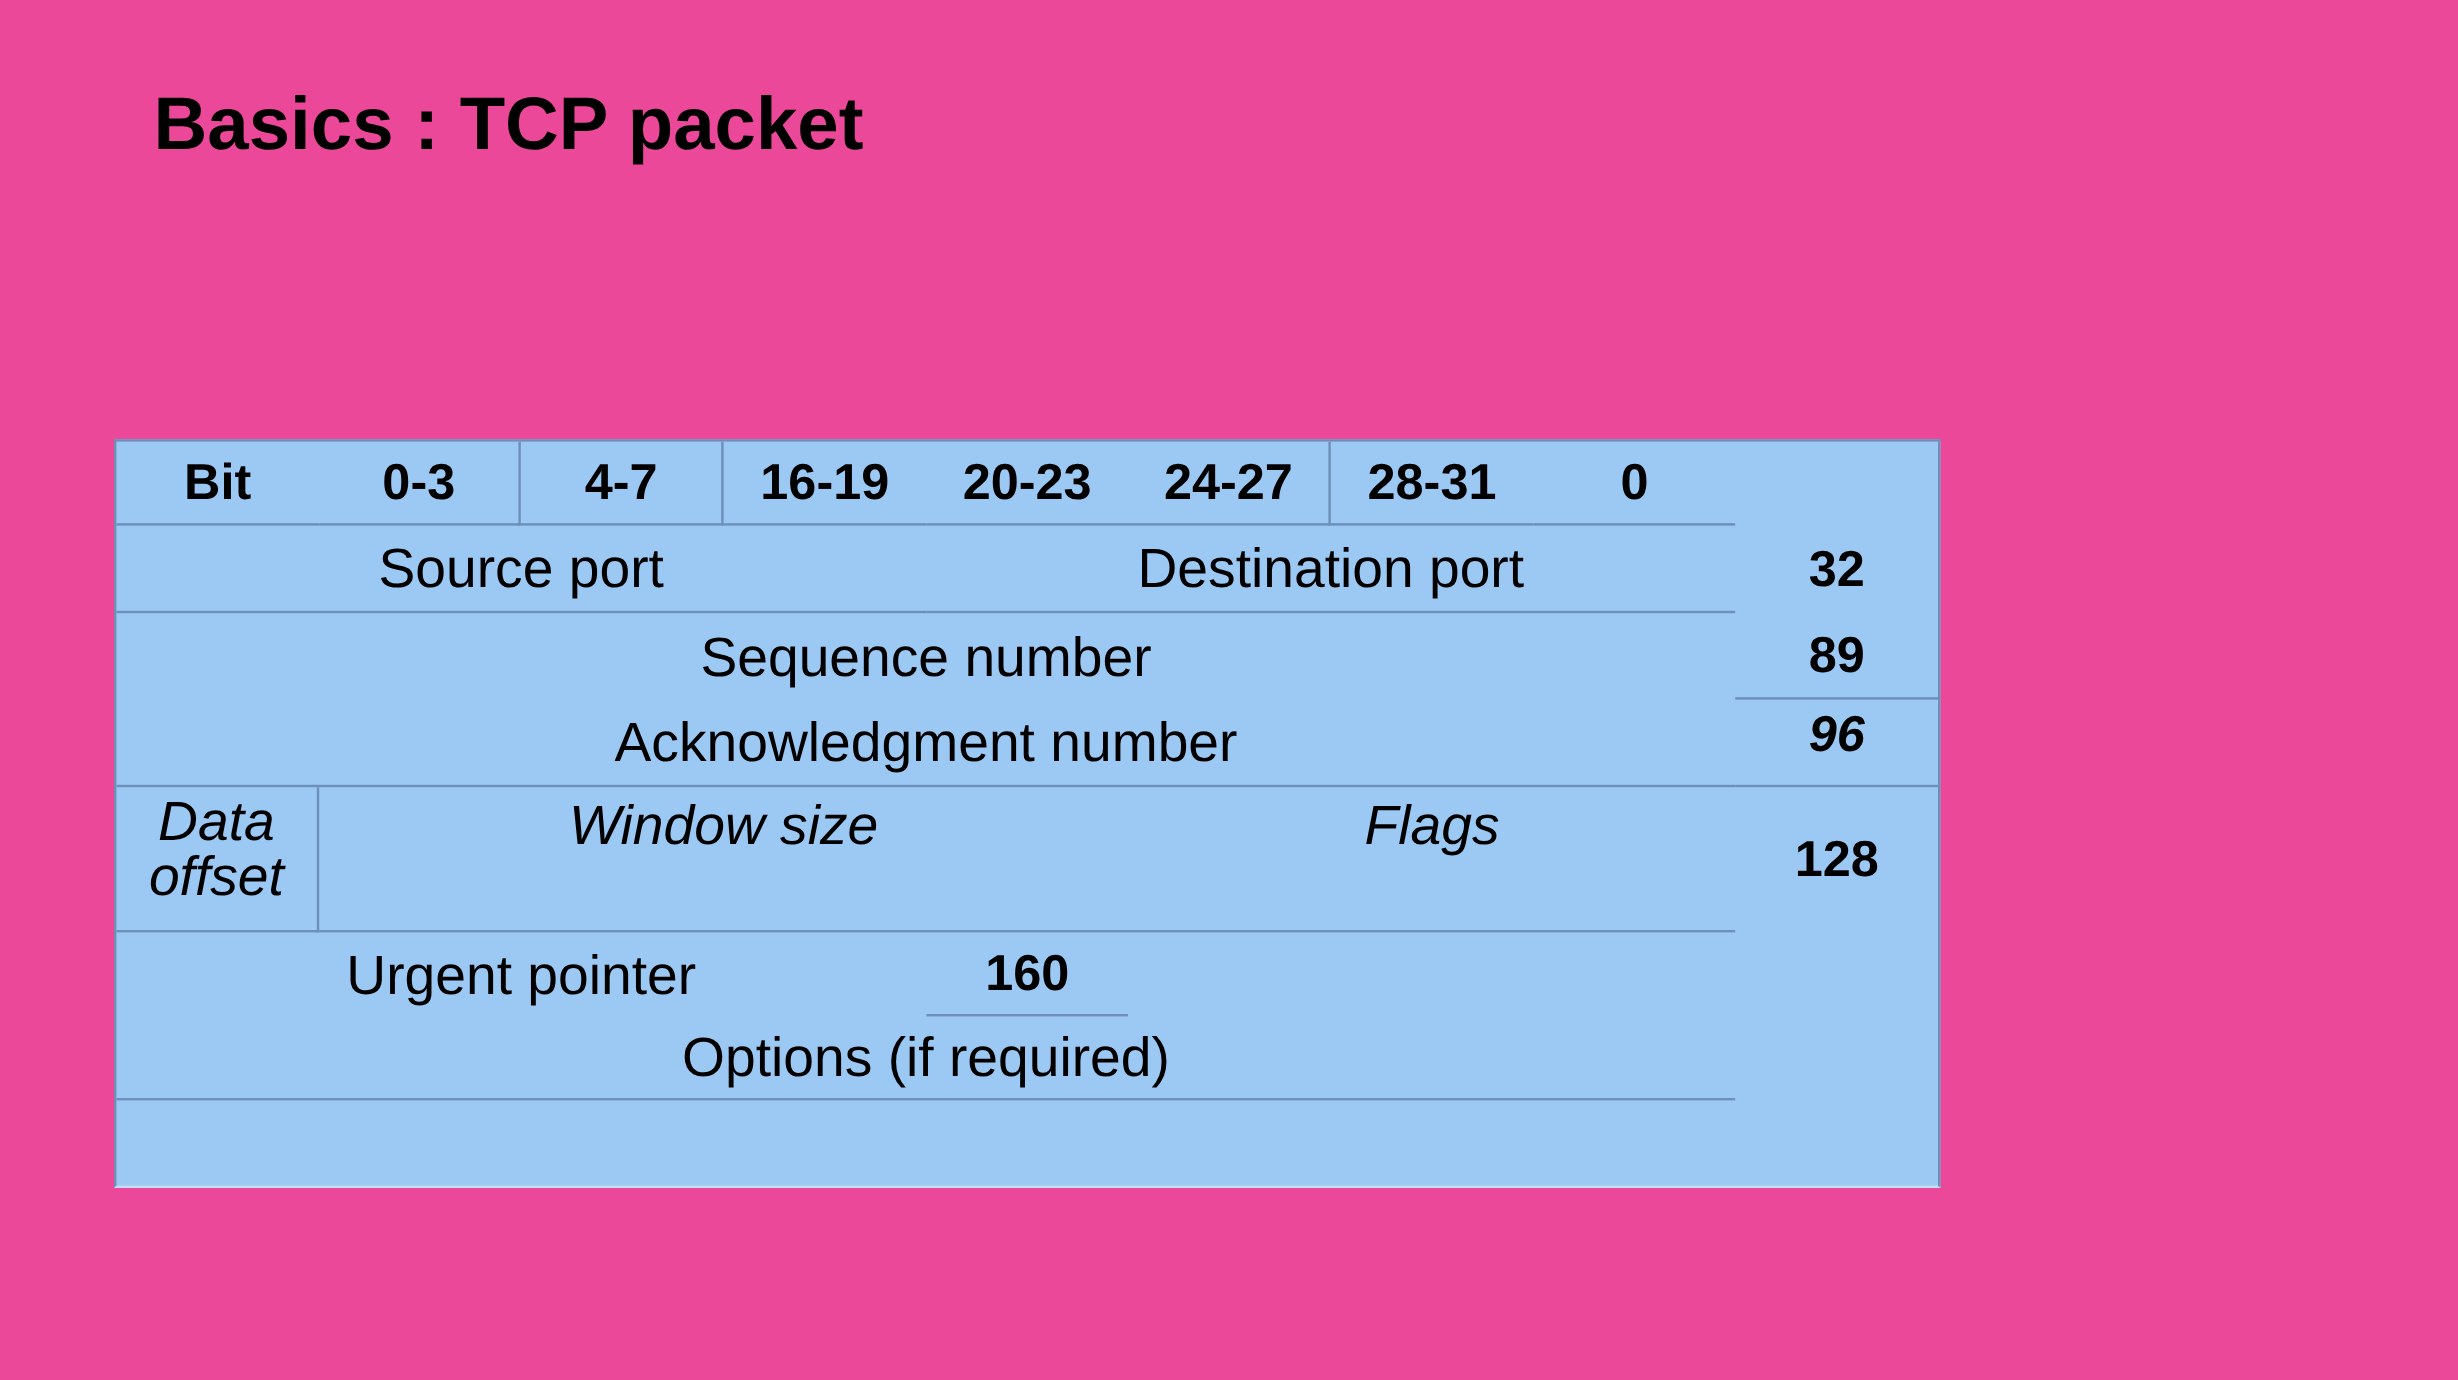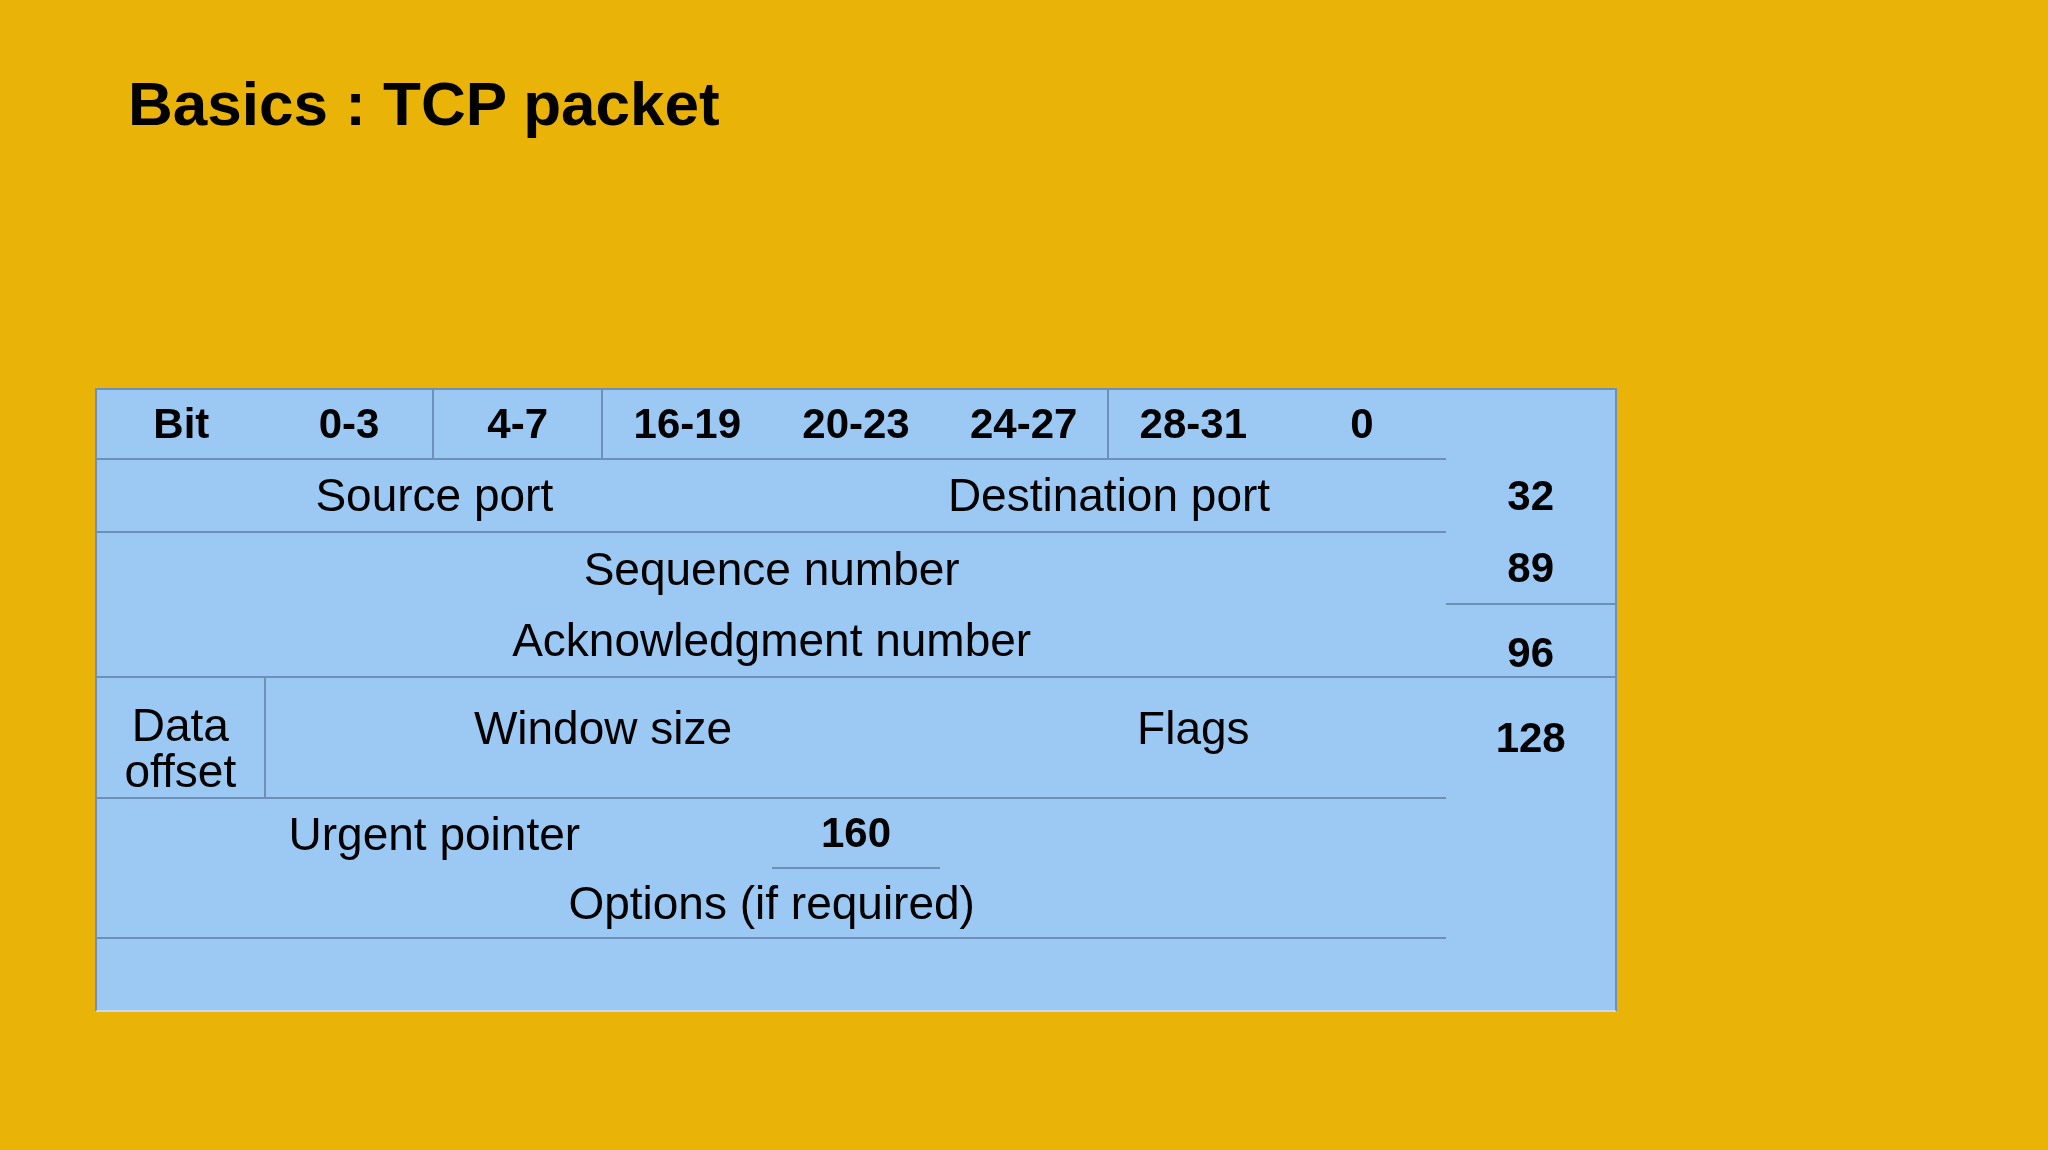--- a/index.html
+++ b/index.html
@@ -6,38 +6,38 @@
     --fill: #9cc8f4;
     --line: #6e90b8;
     --line-light: #c5dcf4;
     --text: #000000;
   }
   html, body { margin: 0; padding: 0; background: #ffffff; }
   .slide {
     position: relative;
     width: 2048px;
     height: 1150px;
-    background: #eab308;
+    background: #ec4899;
     overflow: hidden;
     font-family: "Liberation Sans", sans-serif;
     color: var(--text);
   }
   .title {
     position: absolute;
     left: 128px;
     top: 68px;
     margin: 0;
     font-size: 62px;
     font-weight: 700;
     white-space: nowrap;
   }
   .tcp-table {
     position: absolute;
     left: 95px;
-    top: 388px;
+    top: 366px;
     width: 1522px;
     height: 624px;
     box-sizing: border-box;
     background: var(--fill);
     border: 2px solid var(--line);
     border-bottom-color: var(--line-light);
     display: grid;
     grid-template-columns: repeat(9, 1fr);
     grid-template-rows: 70px 73px 72px 73px 121px 70px 70px auto;
     font-size: 46px;
@@ -50,21 +50,21 @@
     text-align: center;
     min-width: 0;
     box-sizing: border-box;
   }
   .bold { font-weight: 700; font-size: 42px; }
   .hb { border-bottom: 2px solid var(--line); }
   .vr { border-right: 2px solid var(--line); }
   .s3 { grid-column: span 3; }
   .s4 { grid-column: span 4; }
   .s8 { grid-column: span 8; text-align: center; }
-  .top { align-items: flex-start; padding-top: 24px; }
+  .top { align-items: flex-start; padding-top: 5px; font-style: italic; }
   .narrow { display: inline-block; max-width: 175px; line-height: 1.0; }
 </style>
 </head>
 <body>
 
 <div class="slide">
 
   <h1 class="title">Basics : TCP packet</h1>
 
   <div class="tcp-table">

